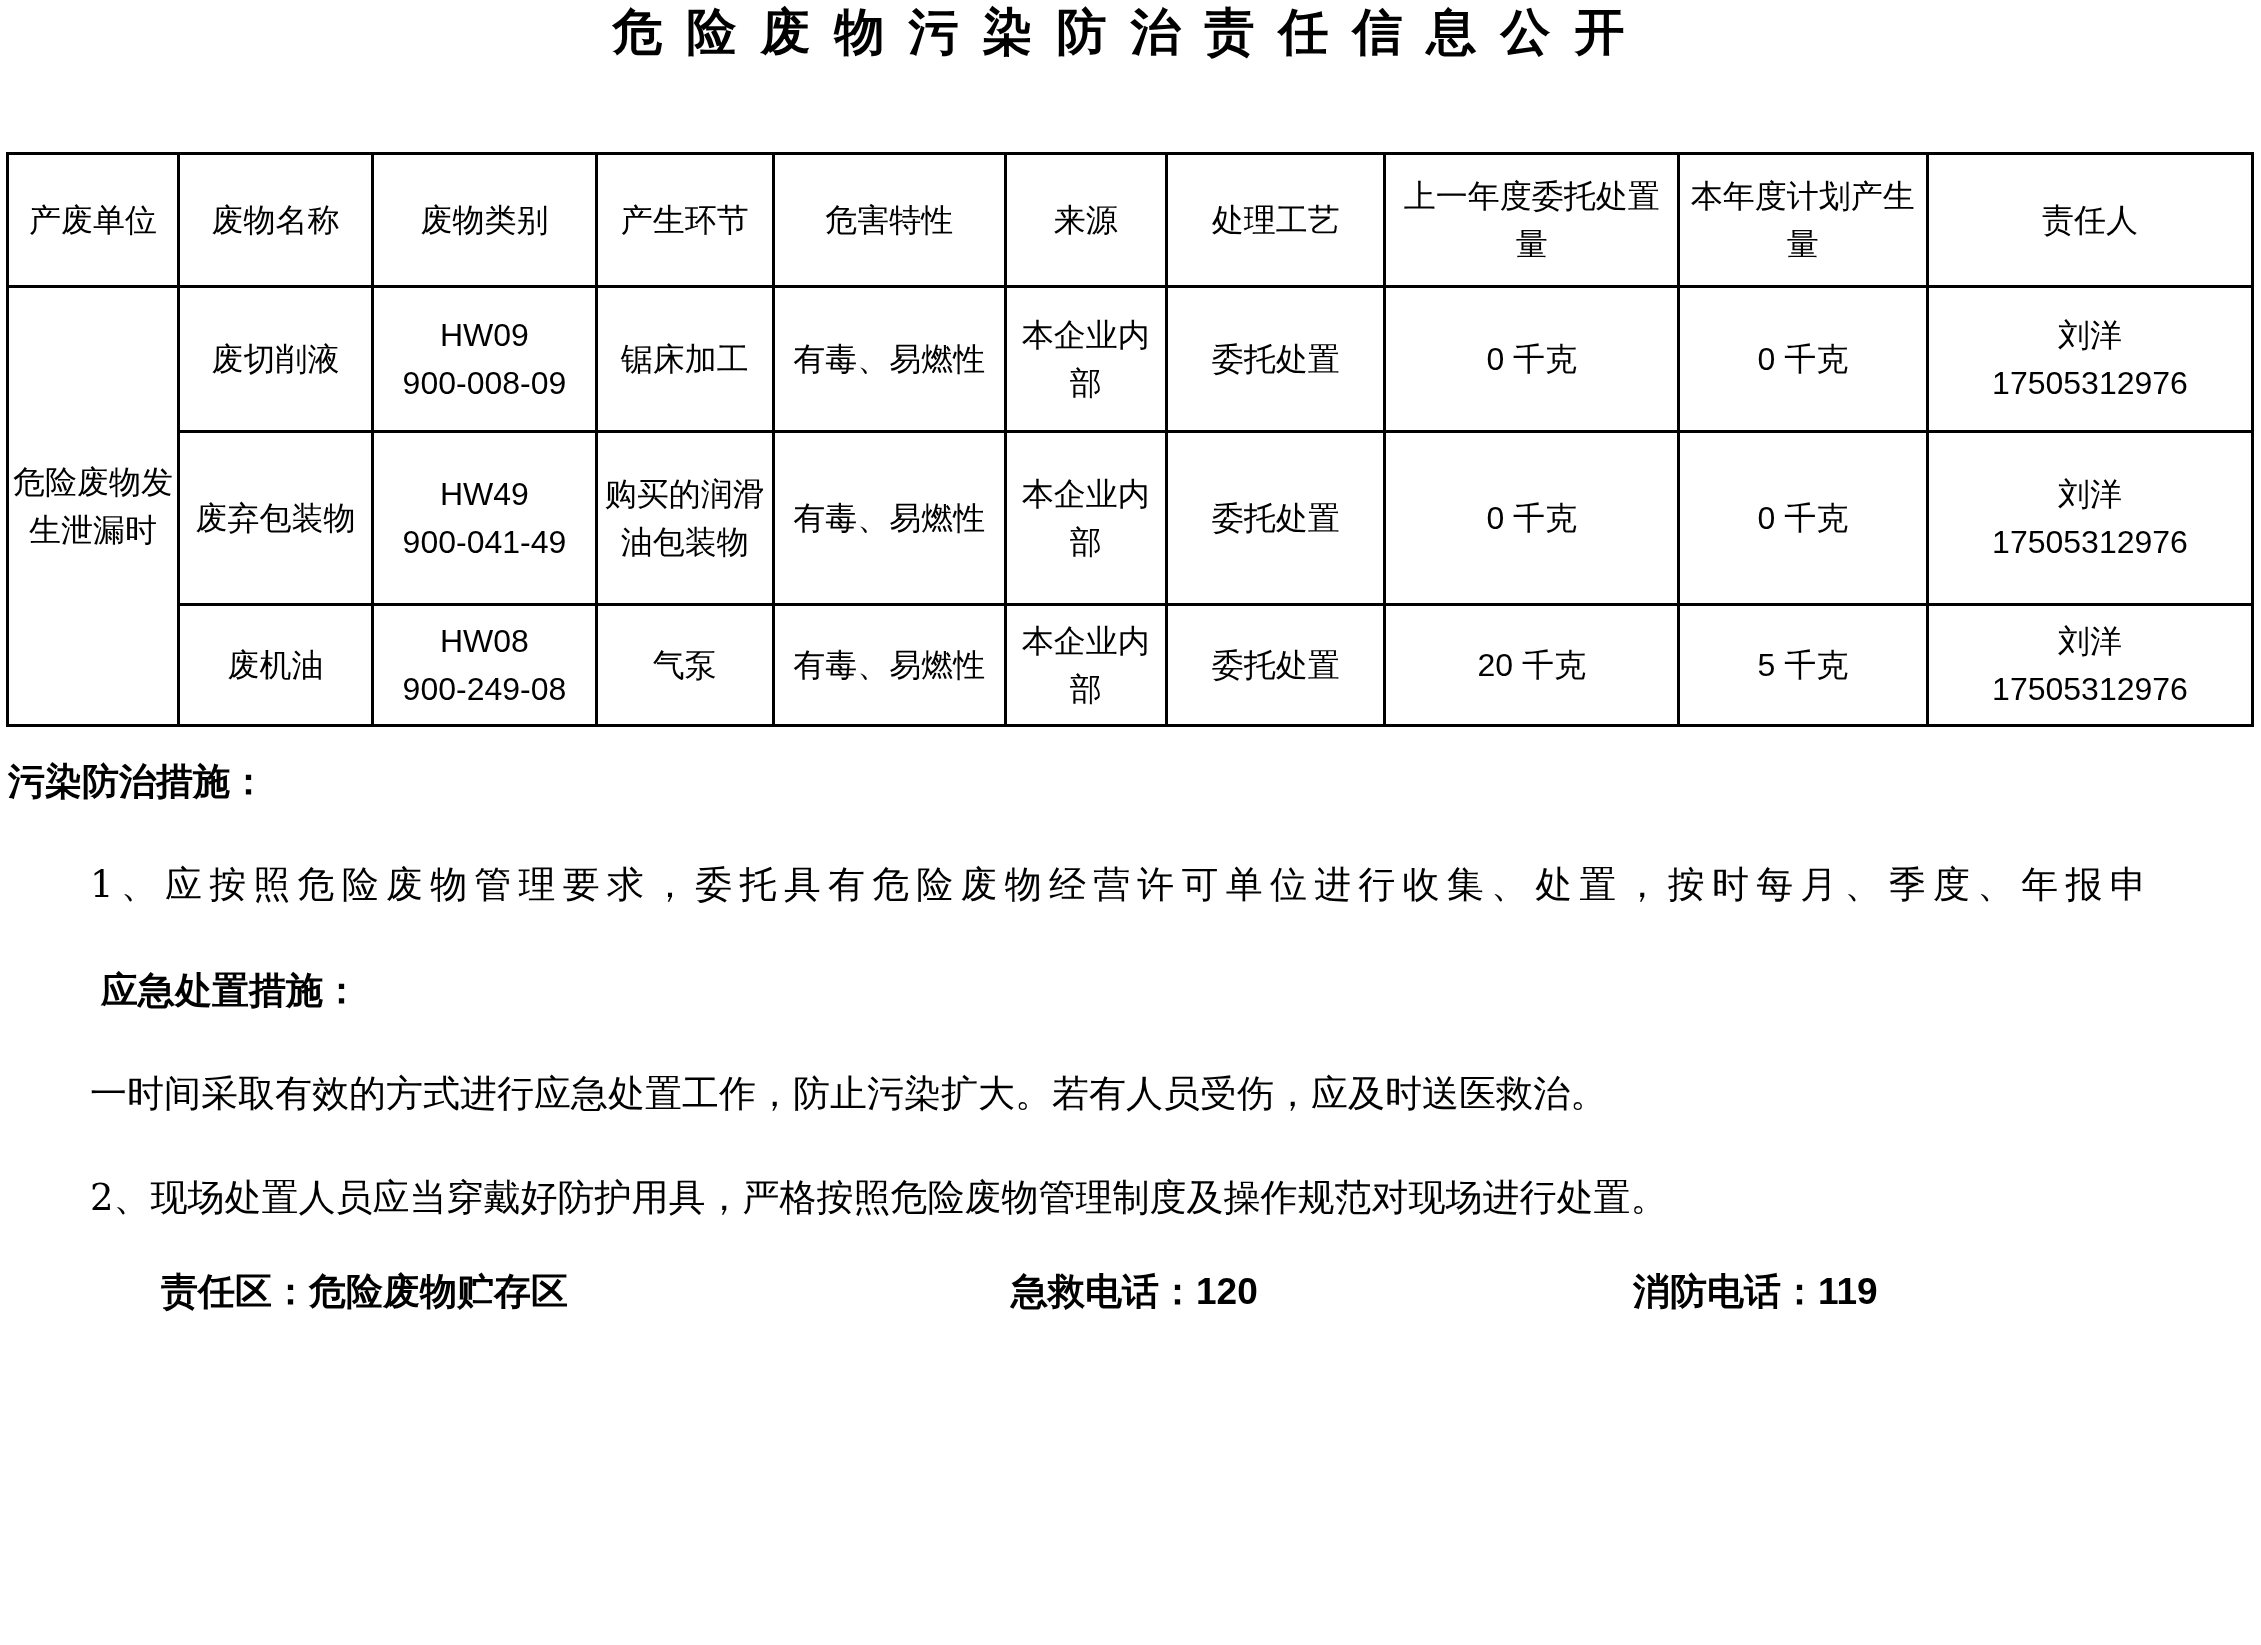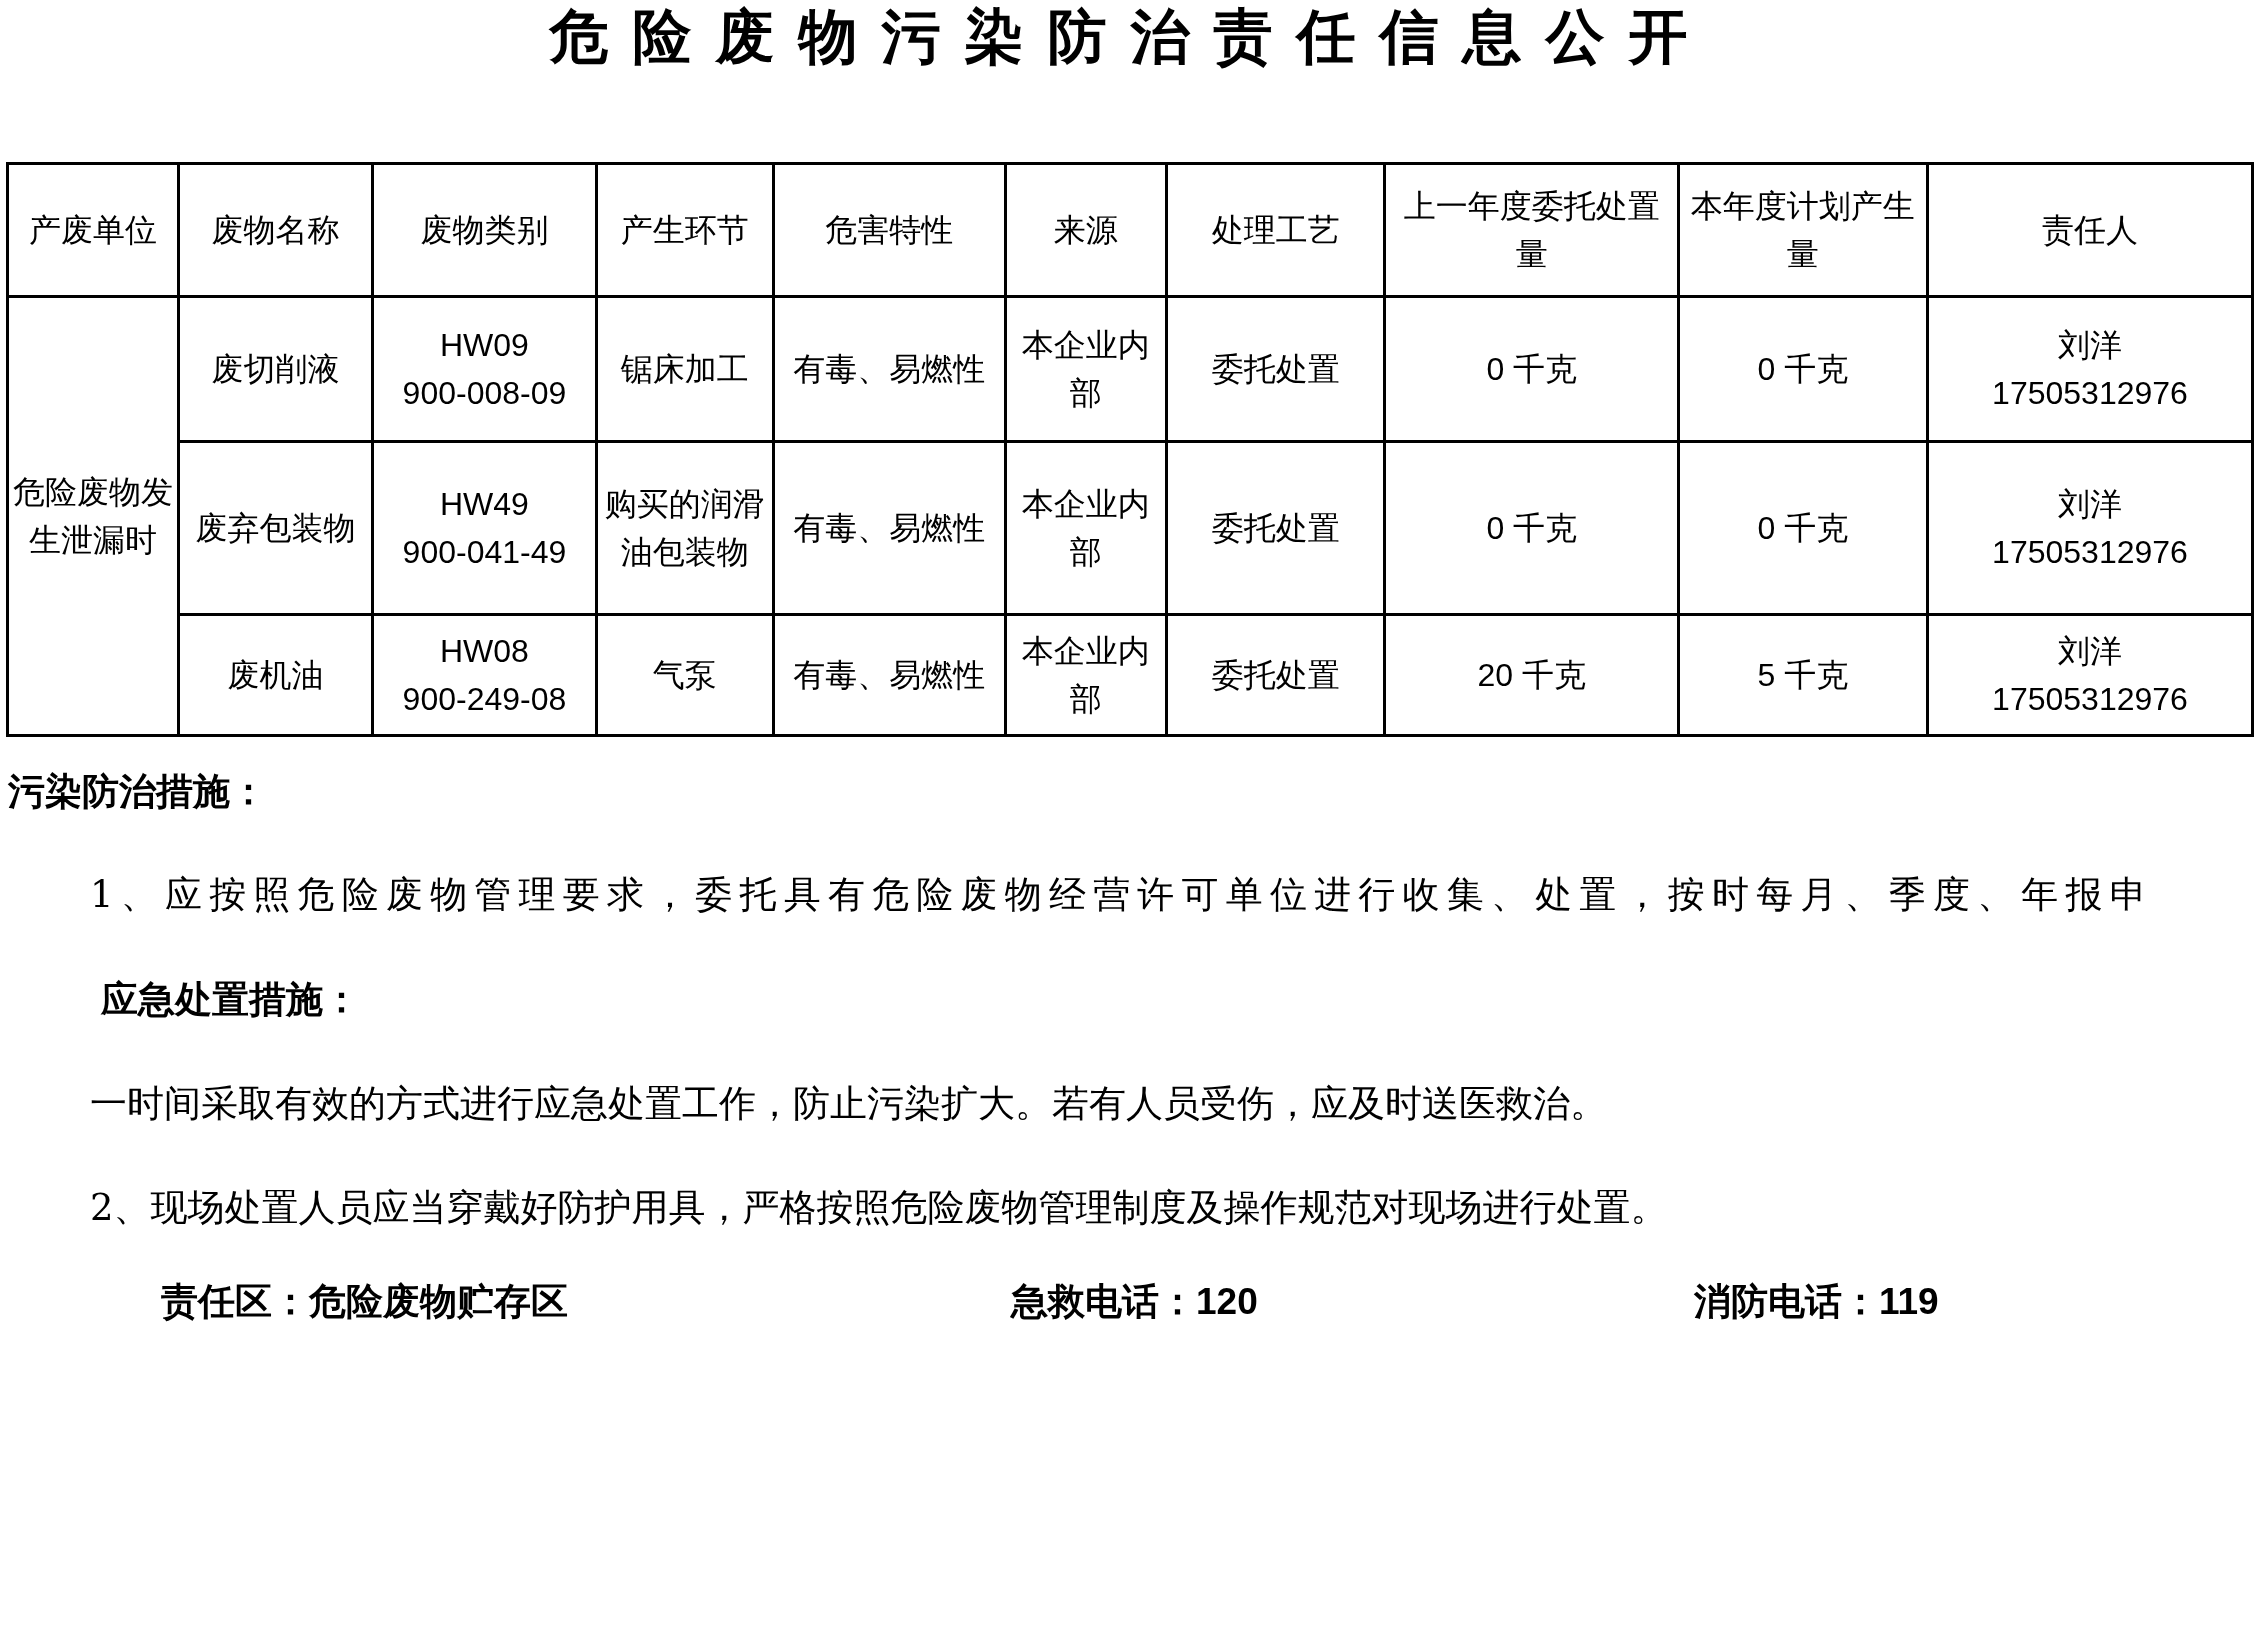--- a/index.html
+++ b/index.html
@@ -8,21 +8,21 @@
     width: 2261px;
     height: 1646px;
     background: #ffffff;
     color: #000000;
     font-family: "DejaVu Serif", serif;
     overflow: hidden;
   }
   .doc-title {
     margin: 4.8px 0 0 0;
     text-align: center;
-    font-size: 59px;
+    font-size: 50px;
     font-weight: bold;
     letter-spacing: 24px;
     line-height: 1.1;
     white-space: nowrap;
     font-family: Liberation Serif, serif;
   }
   table.waste-table {
     margin: 92px 6.4px 0 6.4px;
     width: 2248px;
     border-collapse: collapse;
@@ -69,21 +69,21 @@
     margin-top: 48px;
     height: 45px;
     font-size: 37px;
     font-weight: bold;
     line-height: 1.2;
     white-space: nowrap;
   }
   .footer-seg { position: absolute; top: 0; }
   .seg-zone { left: 161px; }
   .seg-aid  { left: 1011px; }
-  .seg-fire { left: 1694px; }
+  .seg-fire { left: 1633px; }
 </style>
 </head>
 <body>
 
 <div class="page">
 
   <div class="doc-title">危险废物污染防治责任信息公开</div>
 
   <table class="waste-table">
     <colgroup>

